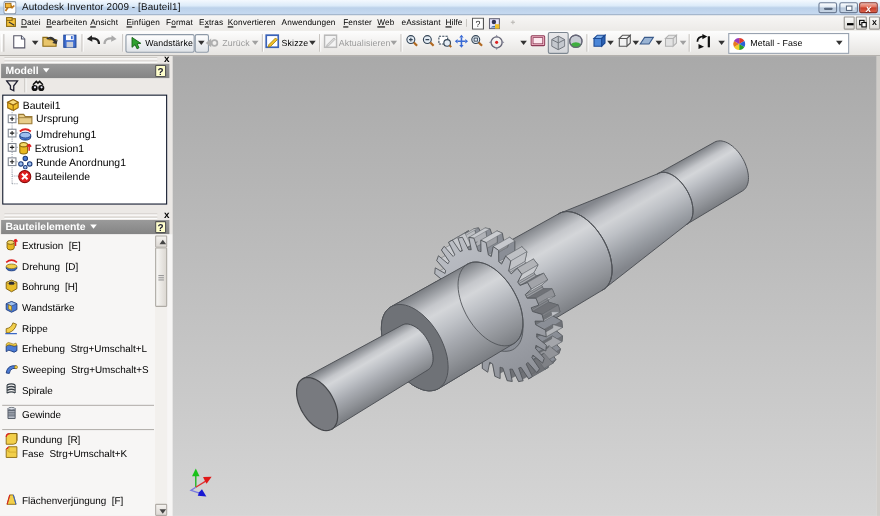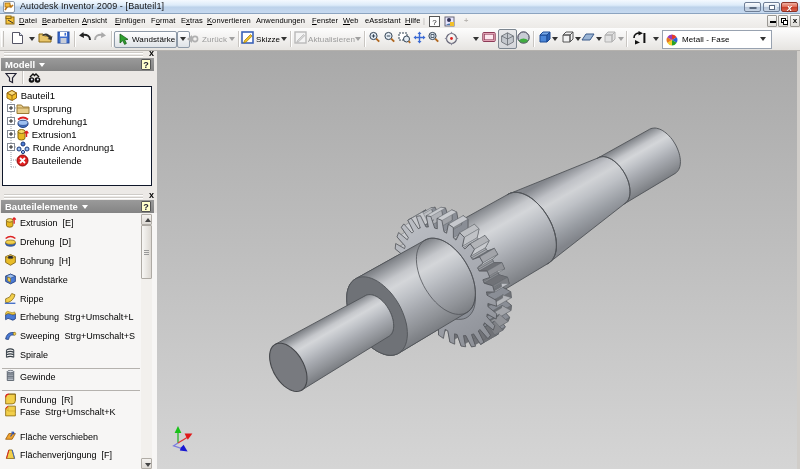--- a/index.html
+++ b/index.html
@@ -379,24 +379,20 @@
 <div class="li" style="top:178px"><svg width="16" height="16" viewBox="0 0 16 16">
             <path d="M2 6 Q2 2 6 2 L14 2 L14 10 Q14 14 10 14 L2 14 Z" fill="#f2cf4a" stroke="#8a6a10"></path>
             <path d="M2 6 Q2 2 6 2" fill="none" stroke="#d22" stroke-width="1.4"></path>
             <path d="M6 2 L14 2 L14 10" fill="none" stroke="#8a6a10"></path>
           </svg>Rundung&nbsp;&nbsp;[R]</div>
 <div class="li" style="top:190px"><svg width="16" height="16" viewBox="0 0 16 16">
             <path d="M5 2 L14 2 L14 11 L14 14 L2 14 L2 5 Z" fill="#f2cf4a" stroke="#8a6a10"></path>
             <path d="M5 2 L2 5" stroke="#d22" stroke-width="1.4"></path>
             <path d="M5 2 L5 8 L2 5 M5 8 L14 8" fill="none" stroke="#caa226" stroke-width="0.8"></path>
           </svg>Fase&nbsp;&nbsp;Strg+Umschalt+K</div>
-<div class="li" style="top:215px"><svg width="16" height="16" viewBox="0 0 16 16">
-            <path d="M2 12 L6 5 L14 5 L10 12 Z" fill="#f0a430" stroke="#9a5a0a"></path>
-            <path d="M8 8.6 L12 3 M12 3 l-3 0.4 M12 3 l-0.2 3" fill="none" stroke="#2a52b4" stroke-width="1.3"></path>
-          </svg>Fläche verschieben</div>
 <div class="li" style="top:233px"><svg width="16" height="16" viewBox="0 0 16 16">
             <path d="M3 13.5 L6 3 L10 3 L13 13.5 Z" fill="#f2cf4a" stroke="#8a6a10"></path>
             <path d="M6 3 L3 13.5" stroke="#d22" stroke-width="1.2"></path>
             <path d="M10 3 L13 13.5" stroke="#3a68c4" stroke-width="1.2"></path>
           </svg>Flächenverjüngung&nbsp;&nbsp;[F]</div>
 <div class="lsep" style="top:155px"></div>
 <div class="lsep" style="top:177px"></div>
       <div id="sbar">
         <div class="sbtn up" style="top:1px"></div>
         <div id="sthumb"></div>

